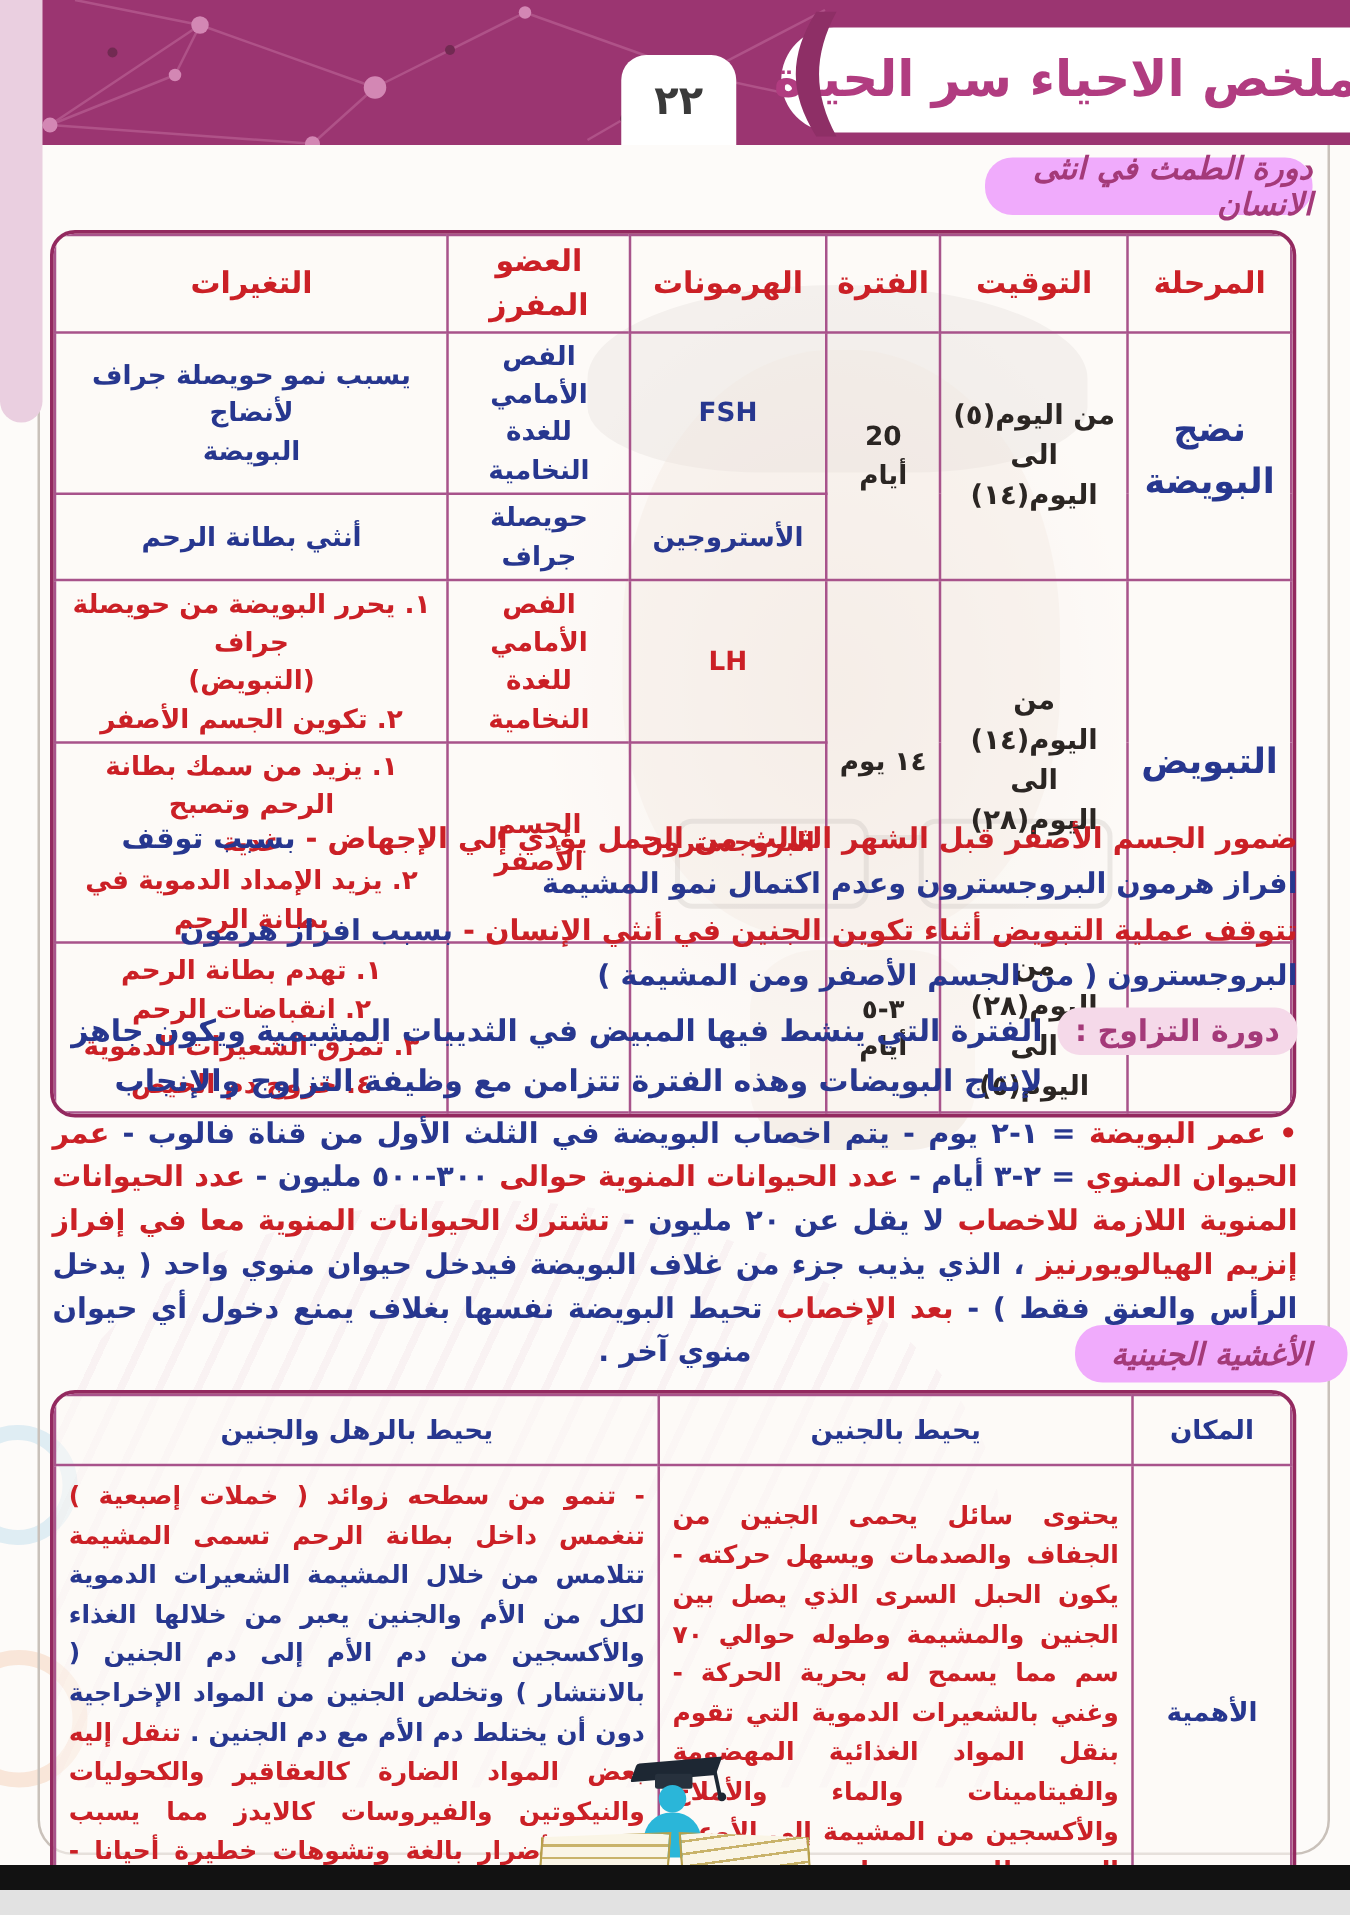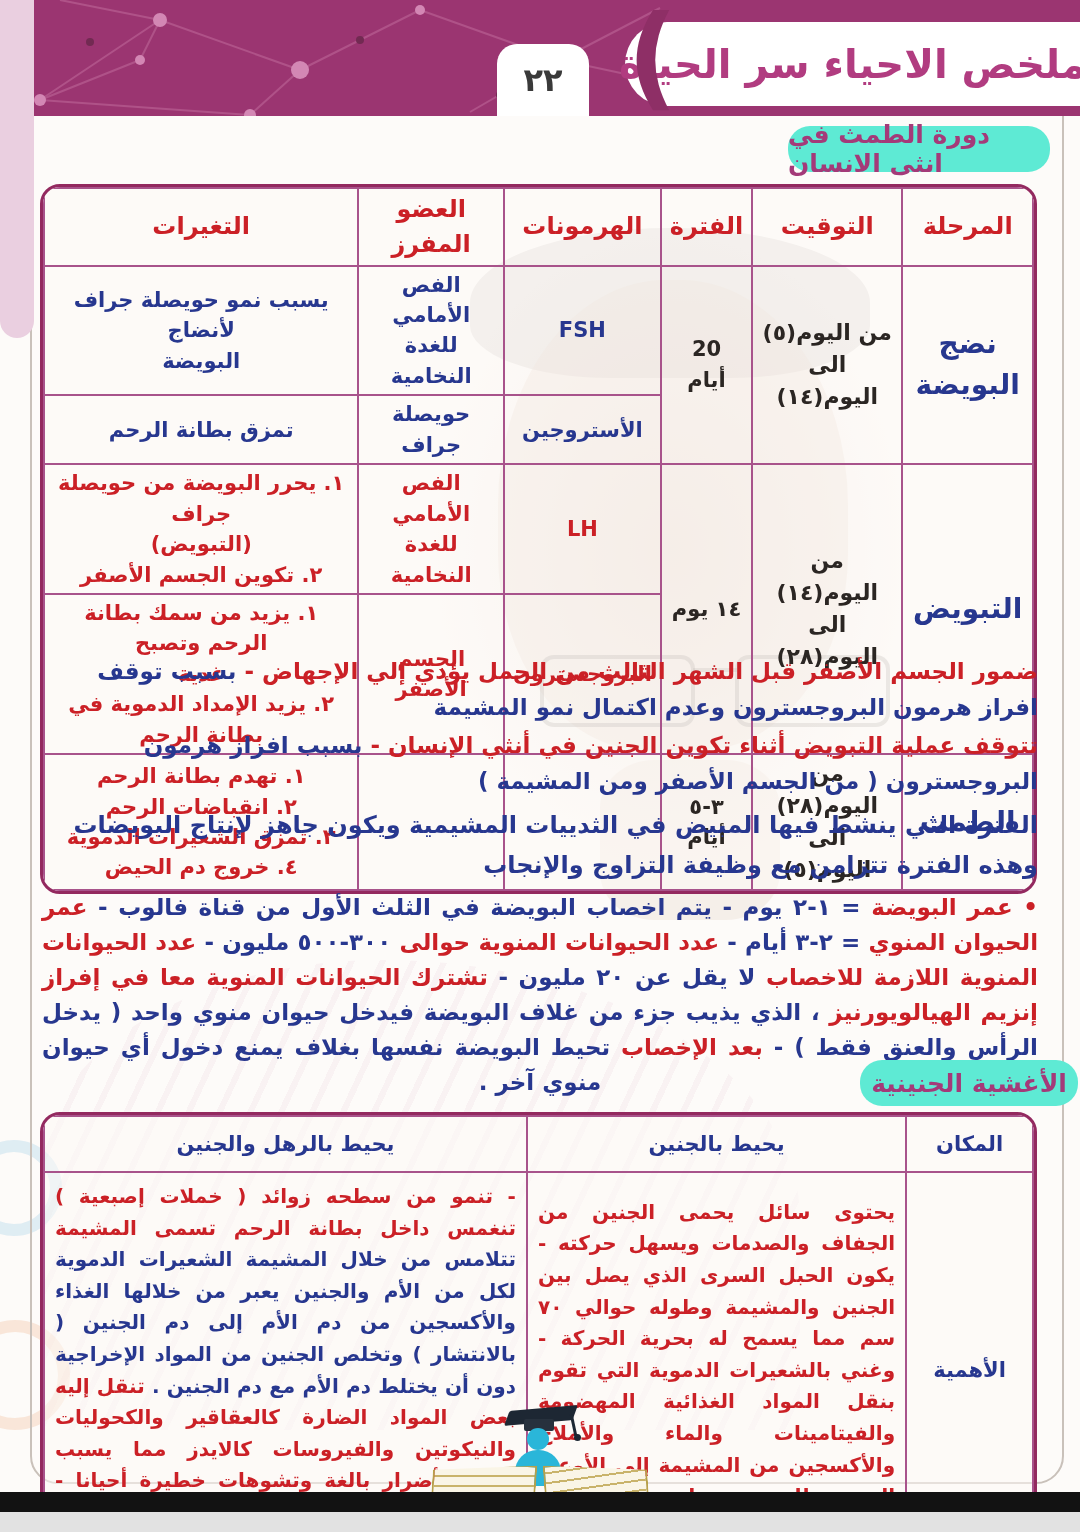--- a/index.html
+++ b/index.html
@@ -35,22 +35,22 @@
   .hdr { position:absolute; left:0; top:0; right:0; height:116px; background:#9b3571; z-index:2; overflow:hidden; }
   .hdr svg { position:absolute; left:0; top:0; }
   .banner { position:absolute; top:22px; right:0; width:455px; height:84px; background:#ffffff;
     border-radius:46px 0 0 46px; z-index:4; display:flex; align-items:center; justify-content:center; }
   .banner .curve { position:absolute; left:2px; top:-22px; font-size:112px; color:#8e2f66; font-weight:bold; line-height:1; }
   .banner h1 { color:#b13c80; font-size:40px; letter-spacing:0; white-space:nowrap; }
   .page-tab { position:absolute; top:44px; left:497px; width:92px; height:72px; background:#fff;
     border-radius:20px 20px 0 0; z-index:4; display:flex; align-items:center; justify-content:center;
     font-size:32px; color:#3a3a3a; }
 
-  .badge { position:absolute; background:#5eead4; color:#a43a79; text-align:left; z-index:5;
-    border-radius:22px; display:flex; align-items:center; justify-content:center; }
+  .badge { position:absolute; background:#f0abfc; color:#a43a79; text-align:right; z-index:5;
+    border-radius:22px; display:flex; align-items:center; justify-content:center;font-style:italic; }
   .badge1 { top:126px; right:30px; width:262px; height:46px; font-size:25px; }
   .badge2 { top:1060px; right:2px; width:218px; height:46px; font-size:25px; }
 
   
   .tablewrap { position:absolute; z-index:5; border:3px solid #93295f; border-radius:20px; overflow:hidden;
     background:rgba(253,249,246,0.55); }
   .t1 { left:40px; top:184px; width:997px; }
   .t2 { left:40px; top:1112px; width:997px; }
   table { border-collapse:collapse; width:100%; direction:rtl; }
   td, th { border:2px solid #a8538b; text-align:center; vertical-align:middle;
@@ -190,21 +190,21 @@
         <td rowspan="2" class="black">20 أيام</td>
         <td class="blue">FSH</td>
         <td class="blue">الفص الأمامي
 للغدة النخامية</td>
         <td class="blue">يسبب نمو حويصلة جراف لأنضاج
 البويضة</td>
       </tr>
       <tr class="r1b">
         <td class="blue">الأستروجين</td>
         <td class="blue">حويصلة جراف</td>
-        <td class="blue">تمزق بطانة الرحم</td>
+        <td class="blue">أنثي بطانة الرحم</td>
       </tr>
       <tr class="r2a">
         <td rowspan="2" class="blue stage">التبويض</td>
         <td rowspan="2" class="black timing">من اليوم(١٤) الى
 اليوم(٢٨)</td>
         <td rowspan="2" class="black">١٤ يوم</td>
         <td class="red">LH</td>
         <td class="red">الفص الأمامي
 للغدة النخامية</td>
         <td class="red">١. يحرر البويضة من حويصلة جراف
@@ -233,20 +233,21 @@
     </tbody>
       </table>
   </div>
 
   <div class="txt notes">
     <p><span class="seg-red">ضمور الجسم الأصفر قبل الشهر الثالث من الحمل يؤدي إلي الإجهاض - </span><span class="seg-blue">بسبب توقف افراز هرمون البروجسترون وعدم اكتمال نمو المشيمة</span></p>
     <p><span class="seg-red">تتوقف عملية التبويض أثناء تكوين الجنين في أنثي الإنسان - </span><span class="seg-blue">بسبب افراز هرمون البروجسترون ( من الجسم الأصفر ومن المشيمة )</span></p>
   </div>
 
   <div class="txt mating">
+    <span class="pill">دورة التزاوج :</span>
     <span class="mating-text">الفترة التي ينشط فيها المبيض في الثدييات المشيمية ويكون جاهز لإنتاج البويضات وهذه الفترة تتزامن مع وظيفة التزاوج والإنجاب</span>
   </div>
 
   <p class="txt fert"><span class="seg-red">• عمر البويضة </span><span class="seg-blue">= ١-٢ يوم - يتم اخصاب البويضة في الثلث الأول من قناة فالوب - </span><span class="seg-red">عمر الحيوان المنوي </span><span class="seg-blue">= ٢-٣ أيام - </span><span class="seg-red">عدد الحيوانات المنوية حوالى </span><span class="seg-blue">٣٠٠-٥٠٠ مليون - </span><span class="seg-red">عدد الحيوانات المنوية اللازمة للاخصاب </span><span class="seg-blue">لا يقل عن ٢٠ مليون - </span><span class="seg-red">تشترك الحيوانات المنوية معا في إفراز إنزيم الهيالويورنيز </span><span class="seg-blue">، الذي يذيب جزء من غلاف البويضة فيدخل حيوان منوي واحد ( يدخل الرأس والعنق فقط ) - </span><span class="seg-red">بعد الإخصاب </span><span class="seg-blue">تحيط البويضة نفسها بغلاف يمنع دخول أي حيوان منوي آخر .</span></p>
 
   <div class="badge badge2">الأغشية الجنينية</div>
 
   <div class="tablewrap t2">
     <table dir="rtl">
       <colgroup>

